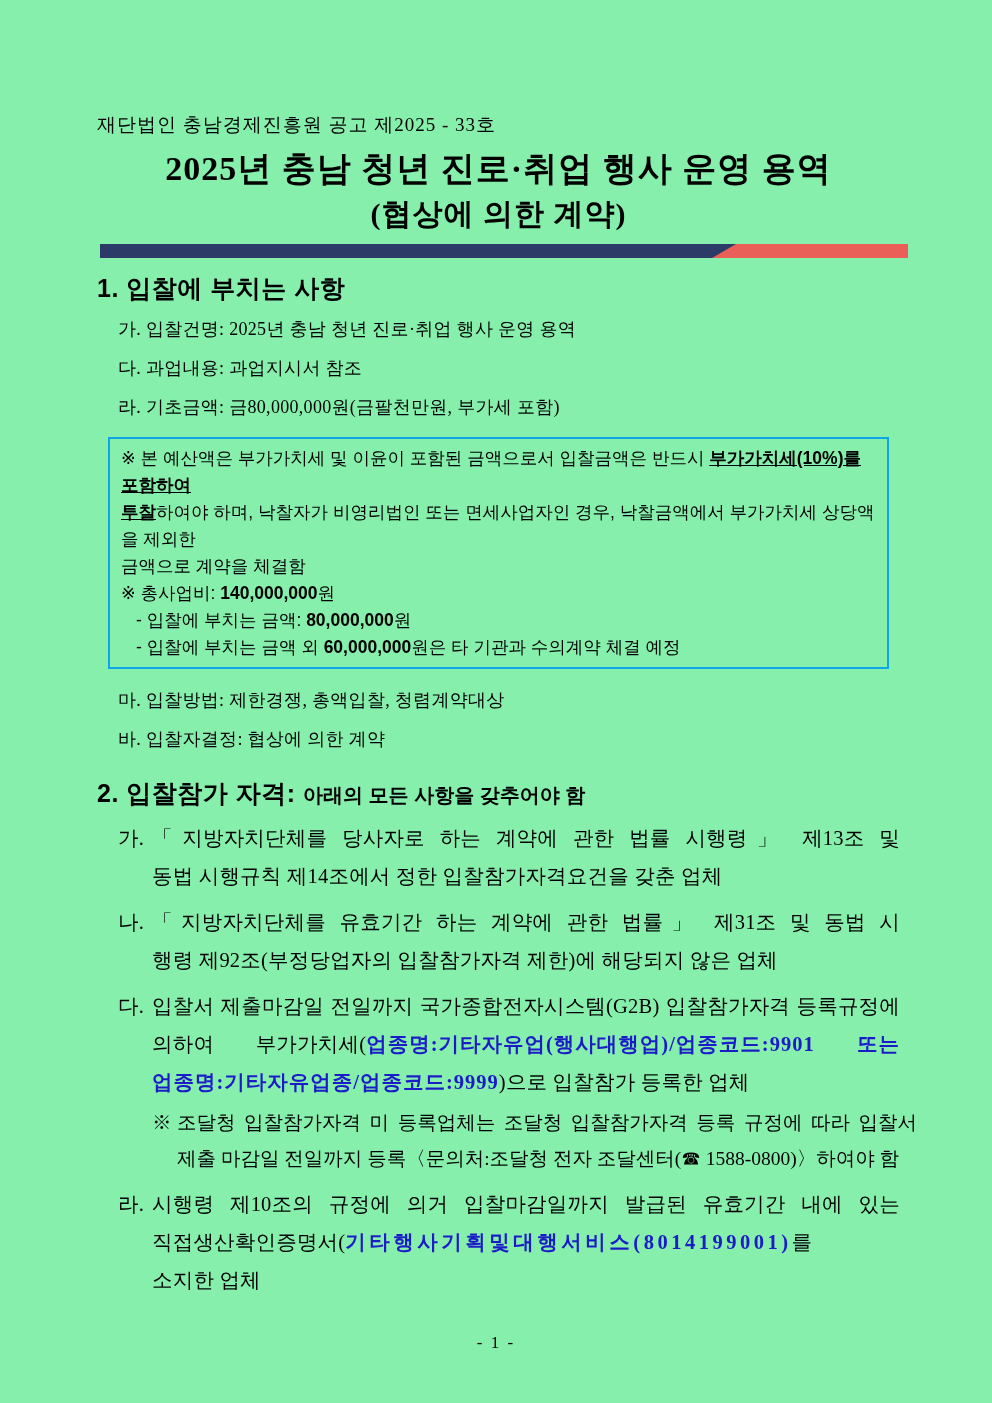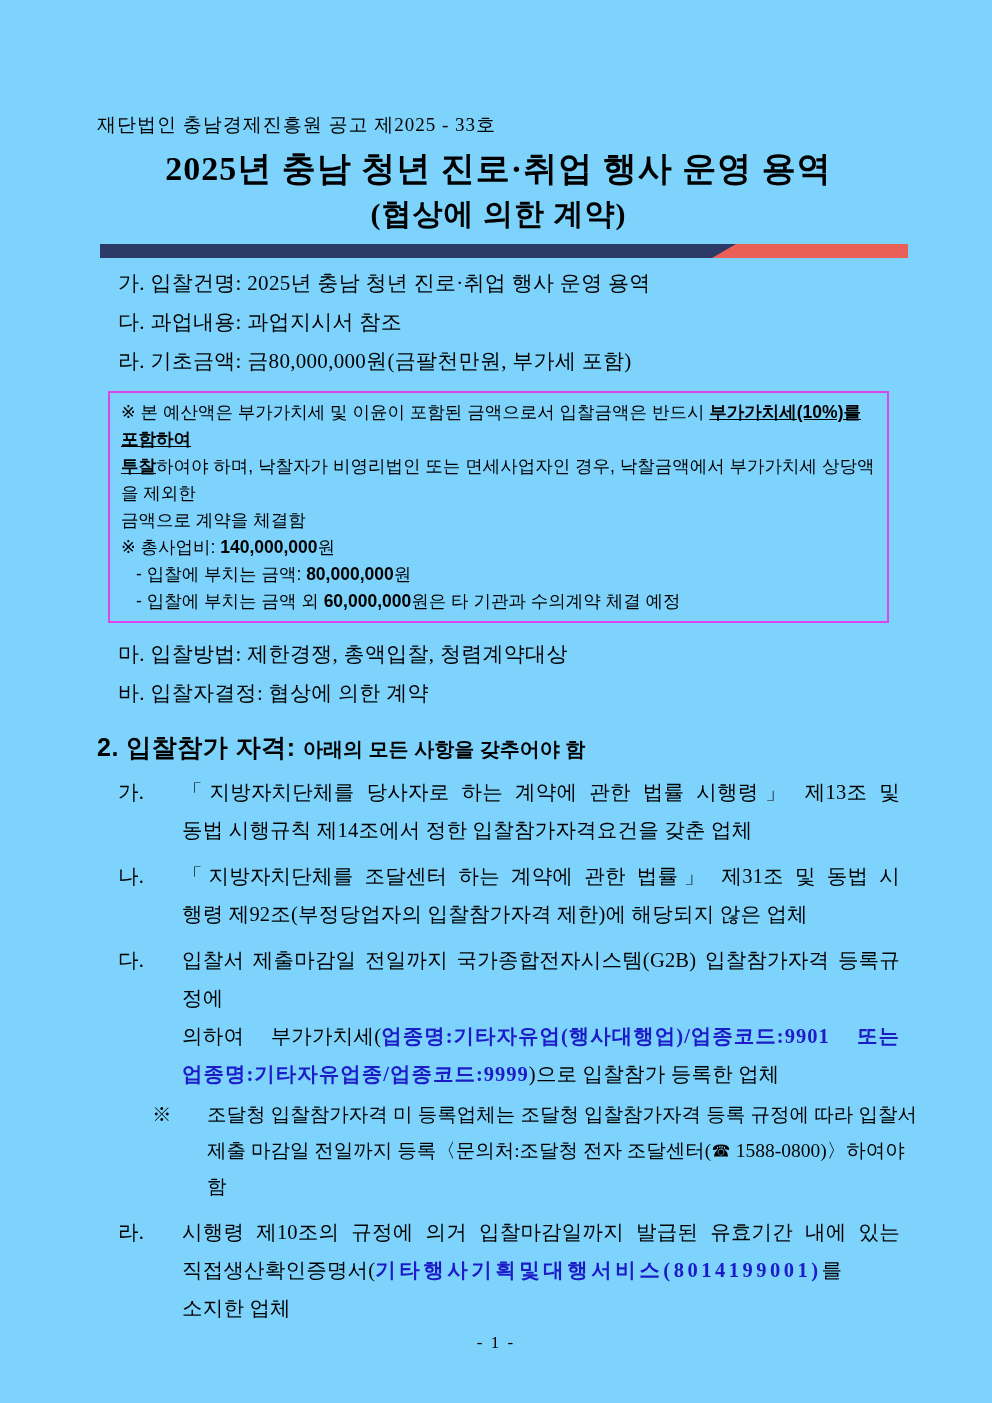--- a/index.html
+++ b/index.html
@@ -3,49 +3,49 @@
 <meta charset="utf-8">
 <style>
   :root{
     --navy:#2c3a67;
     --coral:#ea5f58;
     --blue:#1b1bc8;
   }
   html,body{margin:0;padding:0;background:#fff;}
   .page{
     width:992px;height:1403px;position:relative;box-sizing:border-box;
-    background:#7dd3fc;color:#000;
+    background:#86efac;color:#000;
     padding:112px 92px 16px 97px;
     font-family:"Liberation Serif","DejaVu Serif",serif;
     overflow:hidden;
   }
   .notice-no{font-size:19px;line-height:26px;letter-spacing:1px;}
   .doc-title{text-align:center;font-weight:700;letter-spacing:1px;}
   .doc-title .t1{font-size:34px;line-height:46px;margin-top:8px;}
   .doc-title .t2{font-size:30px;line-height:44px;}
   .bar{margin:8px 0 0 3px;width:808px;height:14px;background:var(--navy);position:relative;}
   .bar .red{position:absolute;top:0;right:0;height:14px;width:196px;background:var(--coral);
     clip-path:polygon(24px 0,100% 0,100% 100%,0 100%);}
   .s-head{margin-top:14px;font-family:"Liberation Sans","DejaVu Sans",sans-serif;
     font-weight:700;font-size:25px;line-height:32px;letter-spacing:0.5px;}
   .s-head .sub{font-size:20px;letter-spacing:0;}
-  .s1-item{font-size:21px;line-height:27px;margin:12px 0 0 21px;letter-spacing:0.3px;}
+  .s1-item{font-size:18px;line-height:27px;margin:12px 0 0 21px;letter-spacing:0.3px;}
   .s1-item:first-of-type{margin-top:10px;}
-  .box{box-sizing:border-box;margin:16px 0 0 11px;width:781px;border:2px solid #d946ef;
+  .box{box-sizing:border-box;margin:16px 0 0 11px;width:781px;border:2px solid #0ea5e9;
     padding:6px 11px;font-family:"Liberation Sans","DejaVu Sans",sans-serif;
     font-size:17.5px;line-height:27px;}
   .box .em{font-weight:700;text-decoration:underline;}
   .box .num{font-weight:700;}
   .box .ind{padding-left:15px;}
   .after-box{margin-top:18px;}
   .s2{margin-top:24px;}
   .s2-item{position:relative;margin-top:8px;padding-left:55px;width:748px;
     font-size:20.5px;line-height:38px;letter-spacing:0.2px;}
   .s2-label{position:absolute;left:21px;top:0;}
-  .line{min-height:38px;margin-left:30px;}
+  .line{min-height:38px;}
   .just{text-align:justify;text-align-last:justify;text-justify:inter-word;}
   .blue{color:var(--blue);font-weight:700;}
   .blue.sp1{letter-spacing:1px;}
   .blue.sp3{letter-spacing:3.5px;}
   .note{position:relative;margin-top:4px;padding-left:80px;width:740px;
     font-size:19.5px;line-height:36px;}
   .note .note-label{position:absolute;left:55px;top:0;}
   .note .line{min-height:36px;}
   .footer{position:absolute;left:0;right:0;bottom:50px;text-align:center;
     font-size:17px;letter-spacing:2px;}
@@ -59,20 +59,24 @@
 
   <div class="doc-title">
     <div class="t1">2025년 충남 청년 진로·취업 행사 운영 용역</div>
     <div class="t2">(협상에 의한 계약)</div>
   </div>
 
   <div class="bar">
     <div class="red"></div>
   </div>
 
+  <div class="s-head">
+    <span>1.</span>
+    <span>입찰에 부치는 사항</span>
+  </div>
 
   <div class="s1-item">가. 입찰건명:  2025년 충남 청년 진로·취업 행사 운영 용역</div>
   <div class="s1-item">다. 과업내용:  과업지시서 참조</div>
   <div class="s1-item">라. 기초금액:  금80,000,000원(금팔천만원, 부가세 포함)</div>
 
   <div class="box">
     <div class="bl"><span>※ 본 예산액은 부가가치세 및 이윤이 포함된 금액으로서 입찰금액은 반드시 </span><span class="em">부가가치세(10%)를 포함하여</span></div>
     <div class="bl"><span class="em">투찰</span><span>하여야 하며, 낙찰자가 비영리법인 또는 면세사업자인 경우, 낙찰금액에서 부가가치세 상당액을 제외한</span></div>
     <div class="bl">금액으로 계약을 체결함</div>
     <div class="bl"><span>※ 총사업비: </span><span class="num">140,000,000</span><span>원</span></div>
@@ -90,21 +94,21 @@
   </div>
 
   <div class="s2-item">
     <span class="s2-label">가.</span>
     <div class="line just">「지방자치단체를 당사자로 하는 계약에 관한 법률 시행령」 제13조 및</div>
     <div class="line">동법 시행규칙 제14조에서 정한 입찰참가자격요건을 갖춘 업체</div>
   </div>
 
   <div class="s2-item">
     <span class="s2-label">나.</span>
-    <div class="line just">「지방자치단체를 조달센터 하는 계약에 관한 법률」 제31조 및 동법 시</div>
+    <div class="line just">「지방자치단체를 유효기간 하는 계약에 관한 법률」 제31조 및 동법 시</div>
     <div class="line">행령 제92조(부정당업자의 입찰참가자격 제한)에 해당되지 않은 업체</div>
   </div>
 
   <div class="s2-item">
     <span class="s2-label">다.</span>
     <div class="line just">입찰서 제출마감일 전일까지 국가종합전자시스템(G2B) 입찰참가자격 등록규정에</div>
     <div class="line just"><span>의하여 부가가치세(</span><span class="blue sp1">업종명:기타자유업(행사대행업)/업종코드:9901 또는</span></div>
     <div class="line"><span class="blue sp1">업종명:기타자유업종/업종코드:9999</span><span>)으로 입찰참가 등록한 업체</span></div>
   </div>
 

